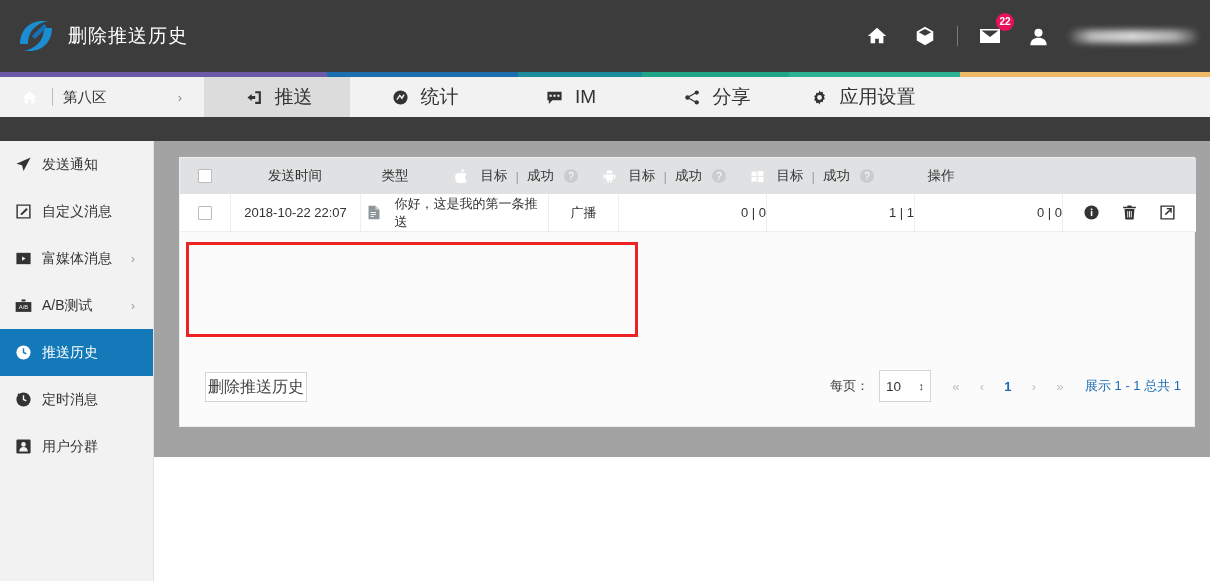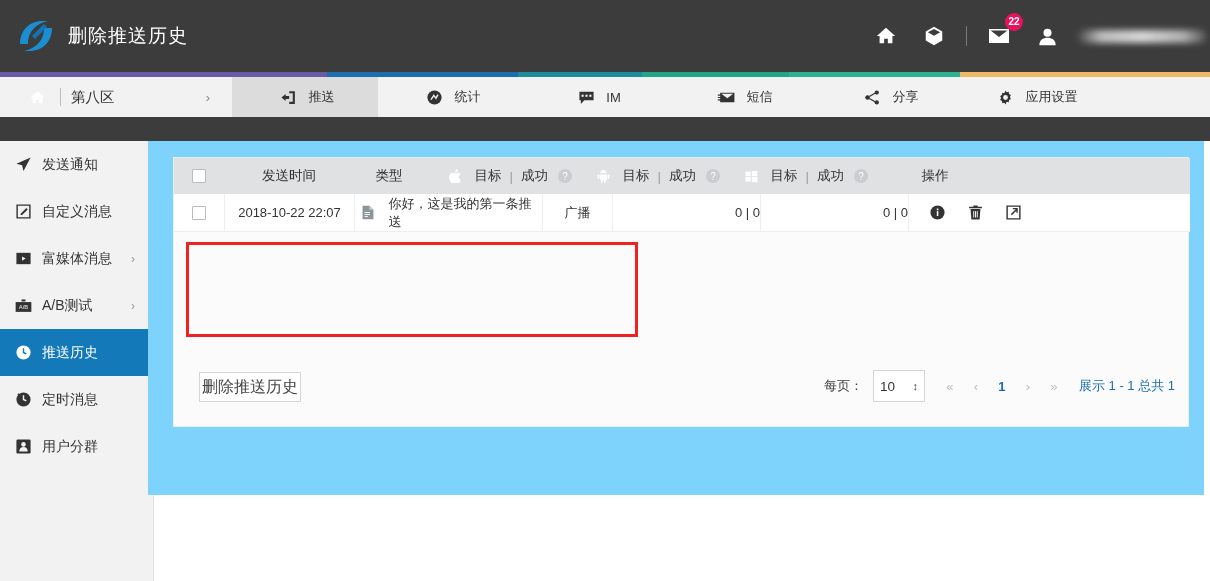--- a/index.html
+++ b/index.html
@@ -16,21 +16,21 @@
     width: 1210px; height: 72px;
     background: #3c3c3c;
     display: flex; align-items: center;
   }
   .brand { display: flex; align-items: center; padding-left: 14px; }
   .brand-logo { width: 44px; height: 44px; position: relative; }
   .brand-title {
     color: #ffffff; font-size: 19px; margin-left: 10px; letter-spacing: 1px;
   }
   .topbar-right {
-    margin-left: auto; display: flex; align-items: center; padding-right: 3px;
+    margin-left: auto; display: flex; align-items: center; padding-right: 12px;
     height: 100%;
   }
   .ic { width: 26px; height: 26px; display: inline-flex; align-items: center; justify-content: center; }
   .ic svg { fill: #ffffff; }
   .top-icon { margin: 0 11px; position: relative; cursor: pointer; }
   .vdiv { width: 1px; height: 20px; background: #7a7a7a; margin: 0 8px; }
   .badge {
     position: absolute; top: -10px; right: -11px;
     background: #e8125c; color: #fff; border-radius: 50%;
     font-size: 10px; line-height: 17px; min-width: 18px; height: 18px;
@@ -47,28 +47,28 @@
   .colorstrip { position: absolute; top: 72px; left: 0; width: 1210px; height: 5px; display: flex; }
   .colorstrip div { height: 100%; }
 
   
   .navbar {
     position: absolute; top: 77px; left: 0; width: 1210px; height: 40px;
     background: #f2f2f2; display: flex; align-items: stretch;
     font-size: 14px; color: #333;
   }
   .nav-app {
-    display: flex; align-items: center; width: 232px; padding-left: 24px; gap: 10px;
+    display: flex; align-items: center; width: 204px; padding-left: 16px; gap: 10px;
   }
   .nav-app .sep { width: 1px; height: 18px; background: #bdbdbd; }
   .nav-app .appname { font-size: 14.5px; color: #333; }
   .nav-app .chev { margin-left: auto; margin-right: 22px; color: #888; font-size: 13px; }
   .nav-tab {
     display: flex; align-items: center; justify-content: center; gap: 7px;
-    width: 146px; cursor: pointer; color: #333; font-size: 13px;
+    width: 146px; cursor: pointer; color: #333; font-size: 19px;
   }
   .nav-tab.active { background: #dcdcdc; }
   .nav-tab svg { fill: #333; }
 
   
   .darkbar { position: absolute; top: 117px; left: 0; width: 1210px; height: 24px; background: #3c3c3c; }
 
   
   .sidebar {
     position: absolute; top: 141px; left: 0; width: 154px; height: 440px;
@@ -79,21 +79,21 @@
     height: 47px; padding-left: 15px; font-size: 14px; color: #333;
     cursor: pointer; position: relative;
   }
   .side-item.active { background: #1479b9; color: #ffffff; }
   .side-item .sicon { width: 17px; height: 17px; display: inline-flex; align-items: center; justify-content: center; }
   .side-item .sicon svg { fill: #333; }
   .side-item.active .sicon svg { fill: #ffffff; }
   .side-item .arrow { margin-left: auto; margin-right: 18px; color: #999; font-size: 12px; }
 
   
-  .main { position: absolute; top: 141px; left: 148px; width: 1056px; height: 354px; background: #7dd3fc; }
+  .main { position: absolute; top: 141px; left: 154px; width: 1056px; height: 316px; background: #a3a3a3; }
   .panel {
     position: absolute; top: 16px; left: 25px; width: 1016px; height: 270px;
     background: #fbfbfb; border: 1px solid #eceff1;
   }
 
   
   .filterbar {
     position: absolute; top: 23px; left: 25px; width: 1016px; height: 34px;
     display: flex; align-items: center;
   }
@@ -276,29 +276,20 @@
       <svg width="17" height="17" viewBox="0 0 24 24">
           <path d="M2 4 h20 v12 H9 l-5 5 v-5 H2 Z"></path>
           <rect x="5" y="8" width="3" height="3" fill="#f2f2f2"></rect>
           <rect x="10.5" y="8" width="3" height="3" fill="#f2f2f2"></rect>
           <rect x="16" y="8" width="3" height="3" fill="#f2f2f2"></rect>
         </svg>
     </span>
     <span>IM</span>
   </div>
 
-  <div class="nav-tab">
-    <span class="ic">
-      <svg width="19" height="19" viewBox="0 0 24 24">
-          <path d="M4 6 h18 v12 H4 Z M5.5 7.4 L13 13 L20.5 7.4 Z"></path>
-          <path d="M1 9 h5 M1 12 h4 M1 15 h5" stroke="#333" stroke-width="1.4" fill="none"></path>
-        </svg>
-    </span>
-    <span>短信</span>
-  </div>
 
   <div class="nav-tab">
     <span class="ic">
       <svg width="17" height="17" viewBox="0 0 24 24">
           <circle cx="18" cy="5" r="3"></circle>
           <circle cx="18" cy="19" r="3"></circle>
           <circle cx="5" cy="12" r="3.2"></circle>
           <path d="M7.5 10.5 L15.5 6 M7.5 13.5 L15.5 18" stroke="#333" stroke-width="1.8"></path>
         </svg>
     </span>
@@ -522,20 +513,21 @@
             <svg width="14" height="15" viewBox="0 0 20 22">
                 <path d="M2 1 h10 l6 6 v14 H2 Z" fill="#8d9599"></path>
                 <path d="M12 1 l6 6 h-6 Z" fill="#c8cdd0"></path>
                 <path d="M5 11 h8 M5 14 h8 M5 17 h5" stroke="#fff" stroke-width="1.3"></path>
               </svg>
           </span>
           <span>你好，这是我的第一条推送</span>
         </div>
         <div class="c-type">广播</div>
         <div class="c-plat">0 | 0</div>
+        <div class="c-plat">1 | 1</div>
         <div class="c-plat">0 | 0</div>
         <div class="c-ops">
           <span class="op-ic">
             <svg width="17" height="17" viewBox="0 0 24 24">
                 <circle cx="12" cy="12" r="10"></circle>
                 <rect x="11" y="10" width="2.2" height="7" fill="#fff"></rect>
                 <rect x="11" y="6.4" width="2.2" height="2.4" fill="#fff"></rect>
               </svg>
           </span>
           <span class="op-ic">

